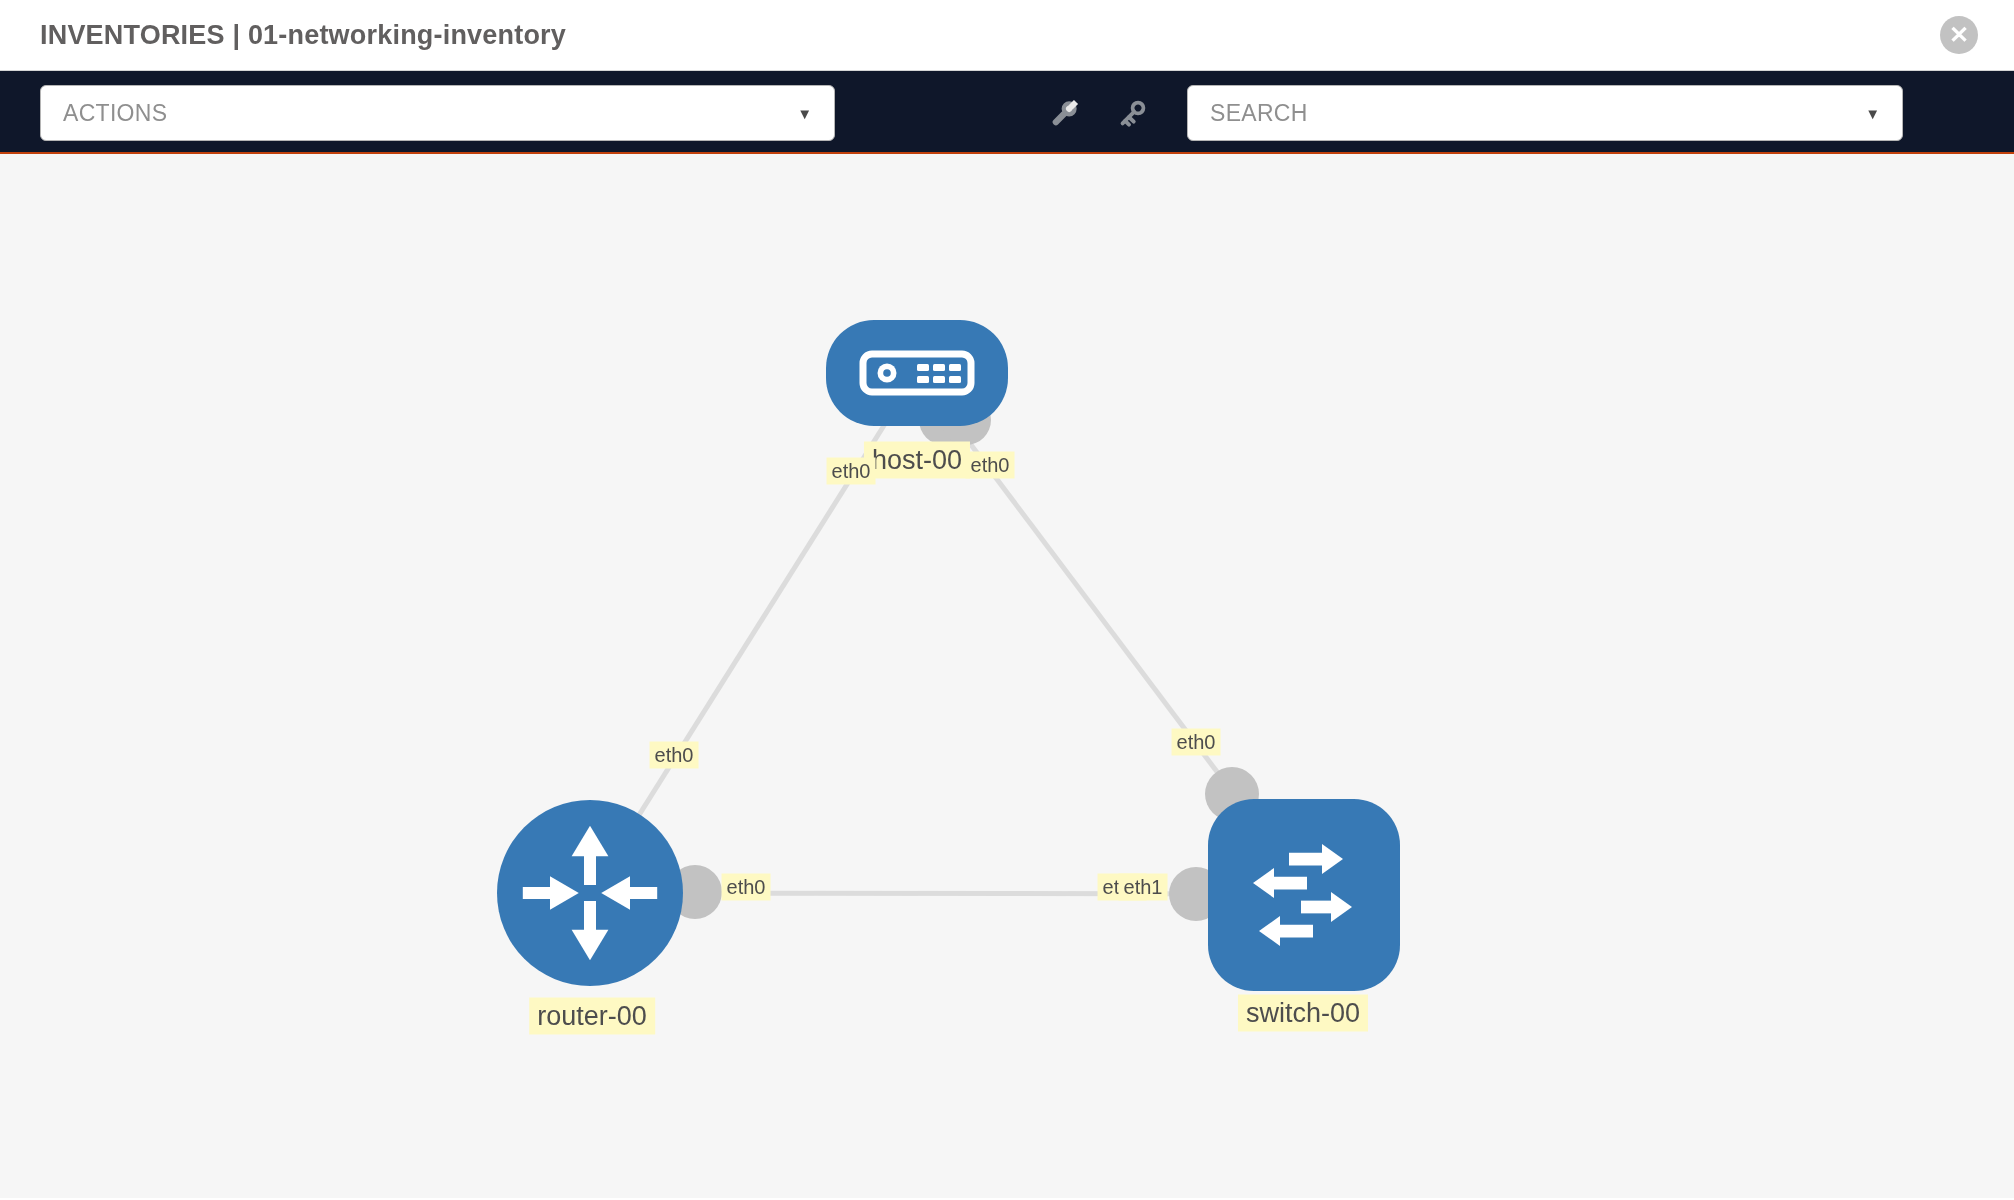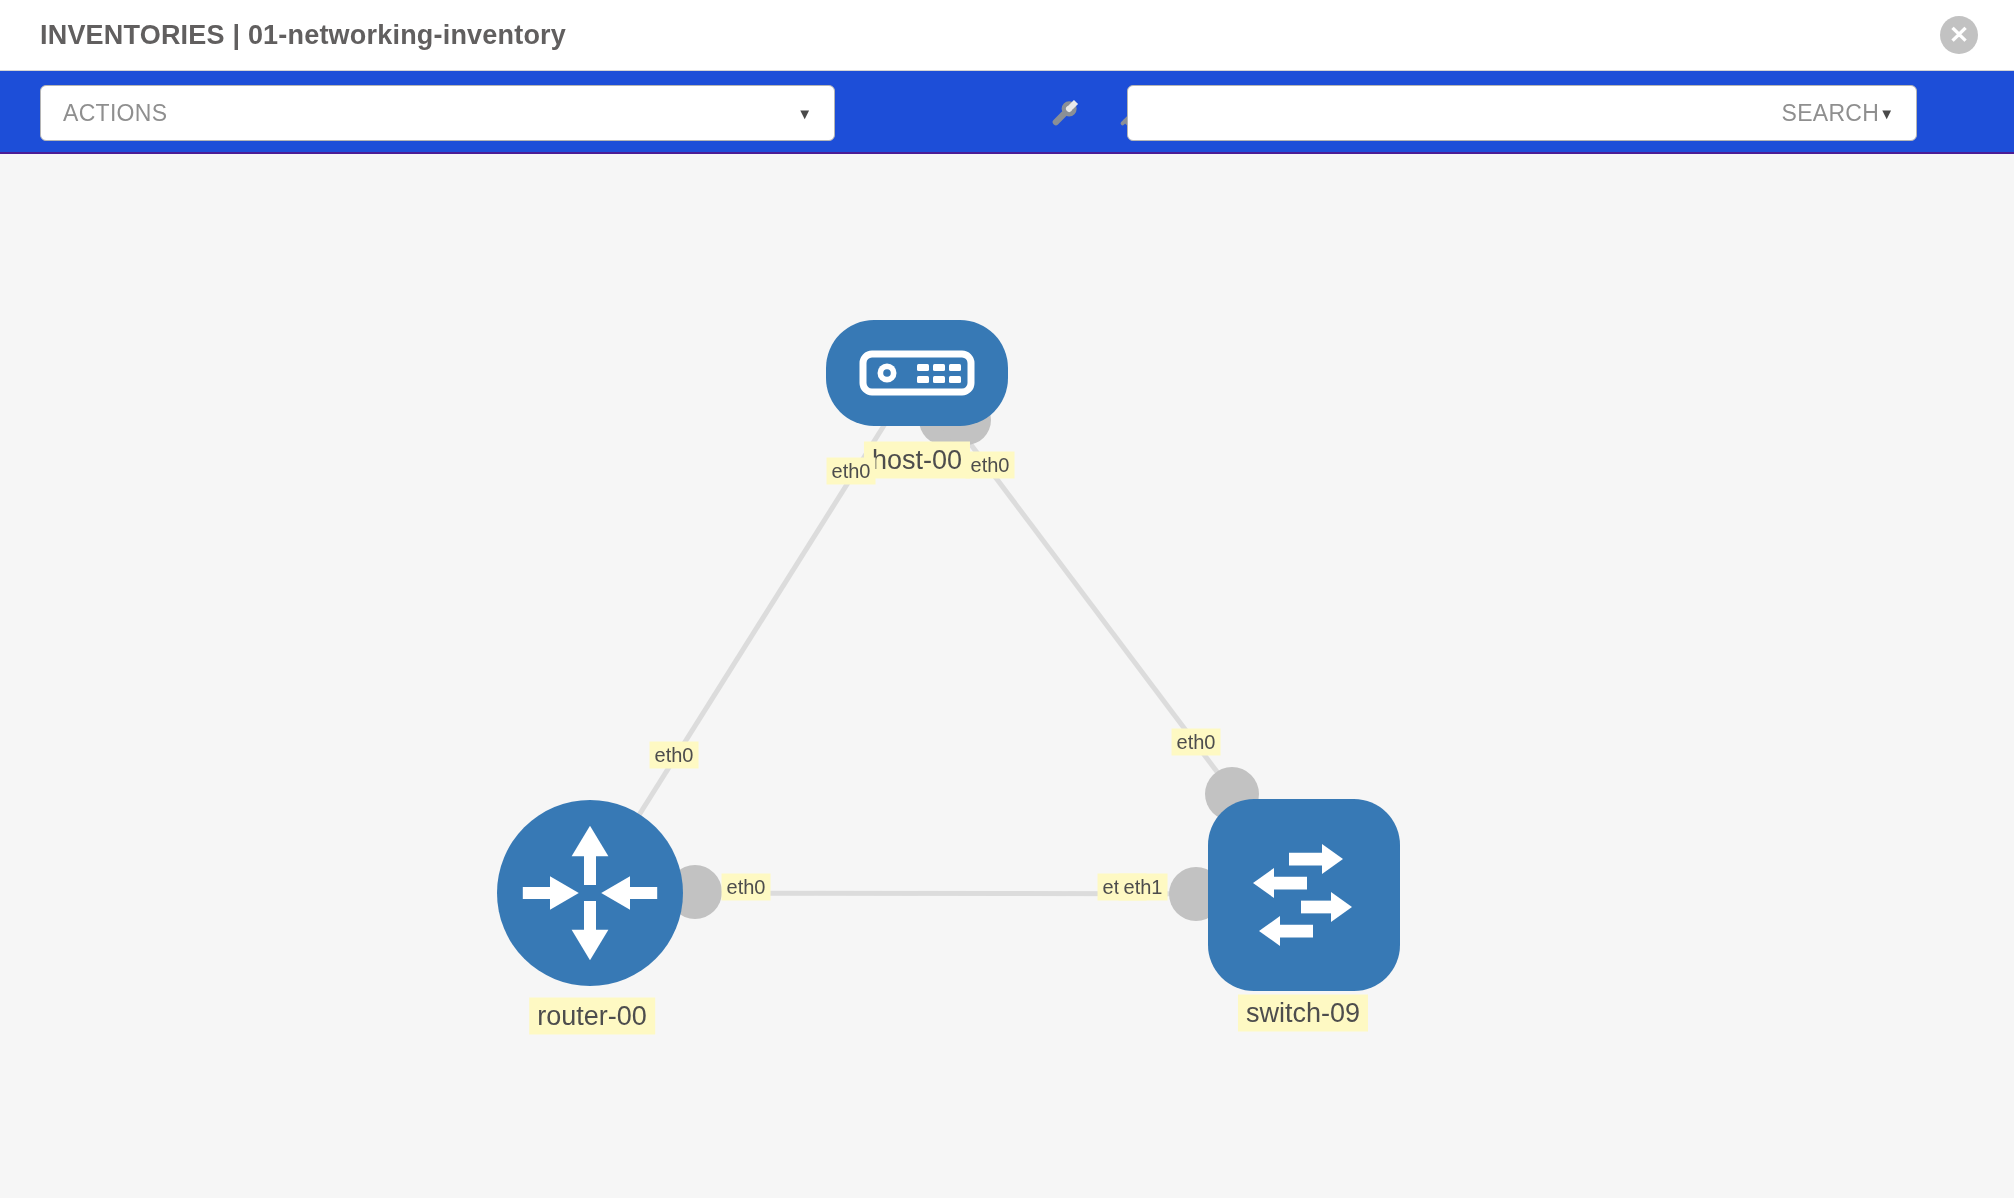--- a/index.html
+++ b/index.html
@@ -9,29 +9,29 @@
   
   .hdr { position:relative; height:70px; background:#fff; display:flex; align-items:center;
          padding:0 40px; }
   .hdr-title { font-size:27px; font-weight:bold; color:#615f5f; letter-spacing:.2px; }
   .close-btn { position:absolute; right:36px; top:16px; width:38px; height:38px;
                border-radius:50%; background:#c2c2c2; color:#fff; font-size:24px;
                font-weight:bold; display:flex; align-items:center; justify-content:center;
                cursor:pointer; line-height:1; }
 
   
-  .toolbar { position:relative; height:84px; background:#1d4ed8;
-             border-top:1px solid #d4d4d4; border-bottom:2px solid #4c1d95; }
+  .toolbar { position:relative; height:84px; background:#0f172a;
+             border-top:1px solid #d4d4d4; border-bottom:2px solid #c2410c; }
   .dd { position:absolute; top:14px; height:56px; background:#fff;
         border:1px solid #b5b5b5; border-radius:6px; display:flex; align-items:center;
         justify-content:space-between; padding:0 22px; cursor:pointer; }
   .dd-label { color:#8f8f8f; font-size:23px; letter-spacing:.3px; }
   .dd-caret { color:#4a4a4a; font-size:15px; }
   .dd-actions { left:40px;  width:795px; }
-  .dd-search  { left:1127px; width:790px;justify-content:flex-end; }
+  .dd-search  { left:1187px; width:716px; }
   .tool-icon { position:absolute; top:26px; width:34px; height:34px; cursor:pointer; }
 
   
   .canvas { position:relative; height:1044px; background:#f6f6f6; overflow:hidden; }
   .links-layer { position:absolute; left:0; top:0; }
 
   .node { position:absolute; background:#3779b5; display:flex; align-items:center;
           justify-content:center; cursor:pointer; }
   .node-host   { left:826px;  top:166px; width:182px; height:106px; border-radius:48px; }
   .node-router { left:497px;  top:646px; width:186px; height:186px; border-radius:50%; }
@@ -156,21 +156,21 @@
         <line x1="48" y1="58" x2="69" y2="58"></line>
         <polygon points="68,48 68,68 82,58" stroke="none"></polygon>
         <line x1="56" y1="74" x2="33" y2="74"></line>
         <polygon points="34,64 34,84 20,74" stroke="none"></polygon>
       </g>
     </svg>
   </div>
 
   <div class="lbl lbl-node" style="left:917px;  top:306px;text-align:center;">host-00</div>
   <div class="lbl lbl-node" style="left:592px;  top:862px;text-align:center;">router-00</div>
-  <div class="lbl lbl-node" style="left:1303px; top:859px;">switch-09</div>
+  <div class="lbl lbl-node" style="left:1303px; top:859px;">switch-00</div>
 
   <div class="lbl lbl-if" style="left:851px;  top:317px;">eth0</div>
   <div class="lbl lbl-if" style="left:990px;  top:311px;">eth0</div>
   <div class="lbl lbl-if" style="left:674px;  top:601px;">eth0</div>
   <div class="lbl lbl-if" style="left:1196px; top:588px;">eth0</div>
   <div class="lbl lbl-if" style="left:746px;  top:733px;">eth0</div>
 
   <div class="lbl lbl-if" style="left:1122px; top:733px;">eth0</div>
   <div class="lbl lbl-if" style="left:1143px; top:733px;">eth1</div>
 

